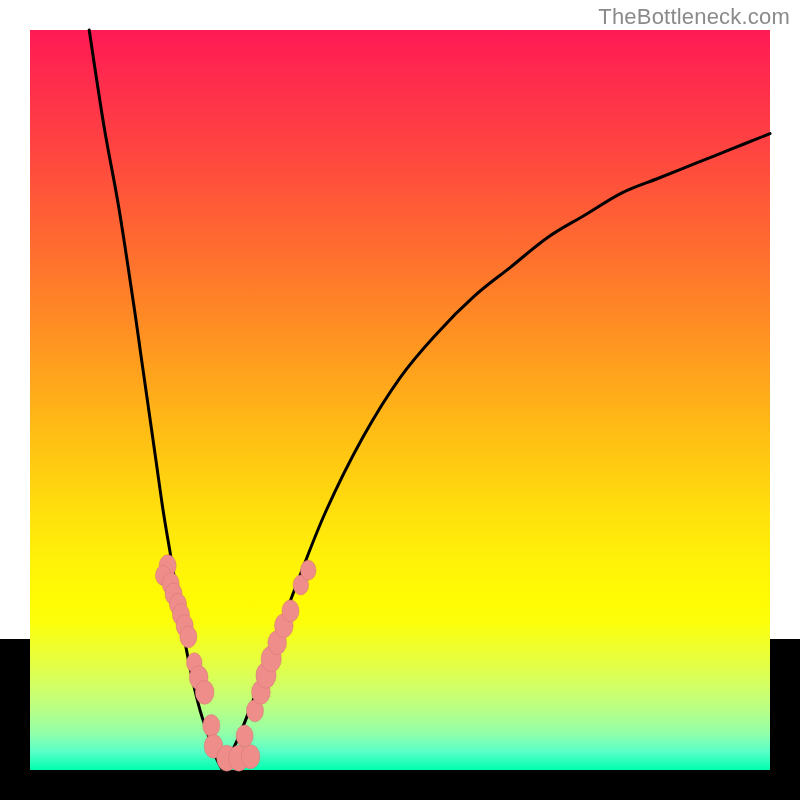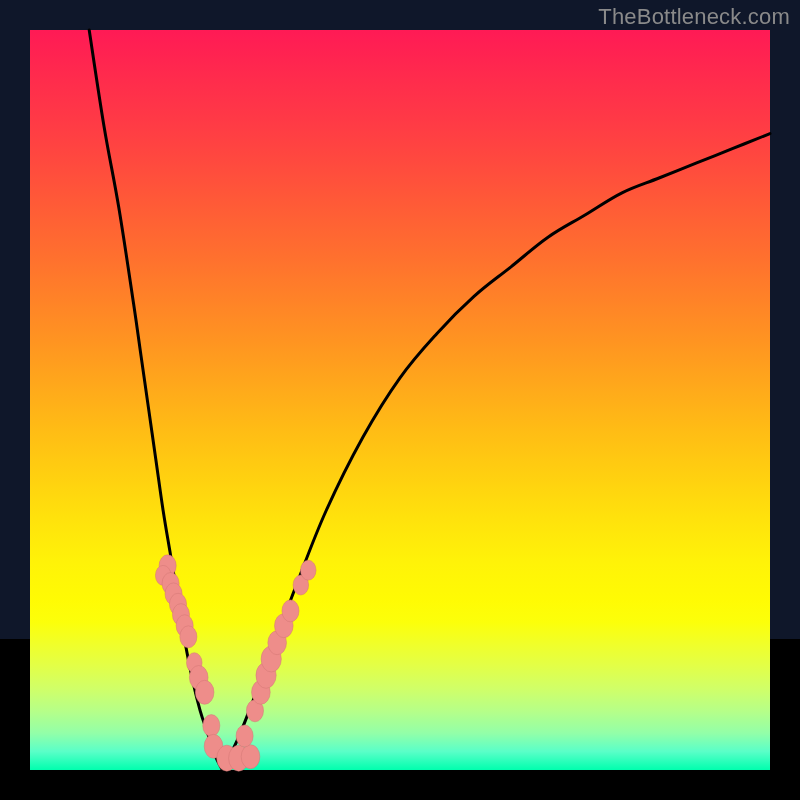--- a/index.html
+++ b/index.html
@@ -10,21 +10,21 @@
     overflow: hidden;
     background: #000;
     font-family: Arial, Helvetica, sans-serif;
   }
   .frame {
     position: absolute;
     left: 0;
     top: 0;
     width: 800px;
     height: 639px;
-    background: #0f172a;
+    background: #ffffff;
   }
   .plot {
     position: absolute;
     left: 30px;
     top: 30px;
     width: 740px;
     height: 740px;
     
     background: linear-gradient(
       to bottom,

